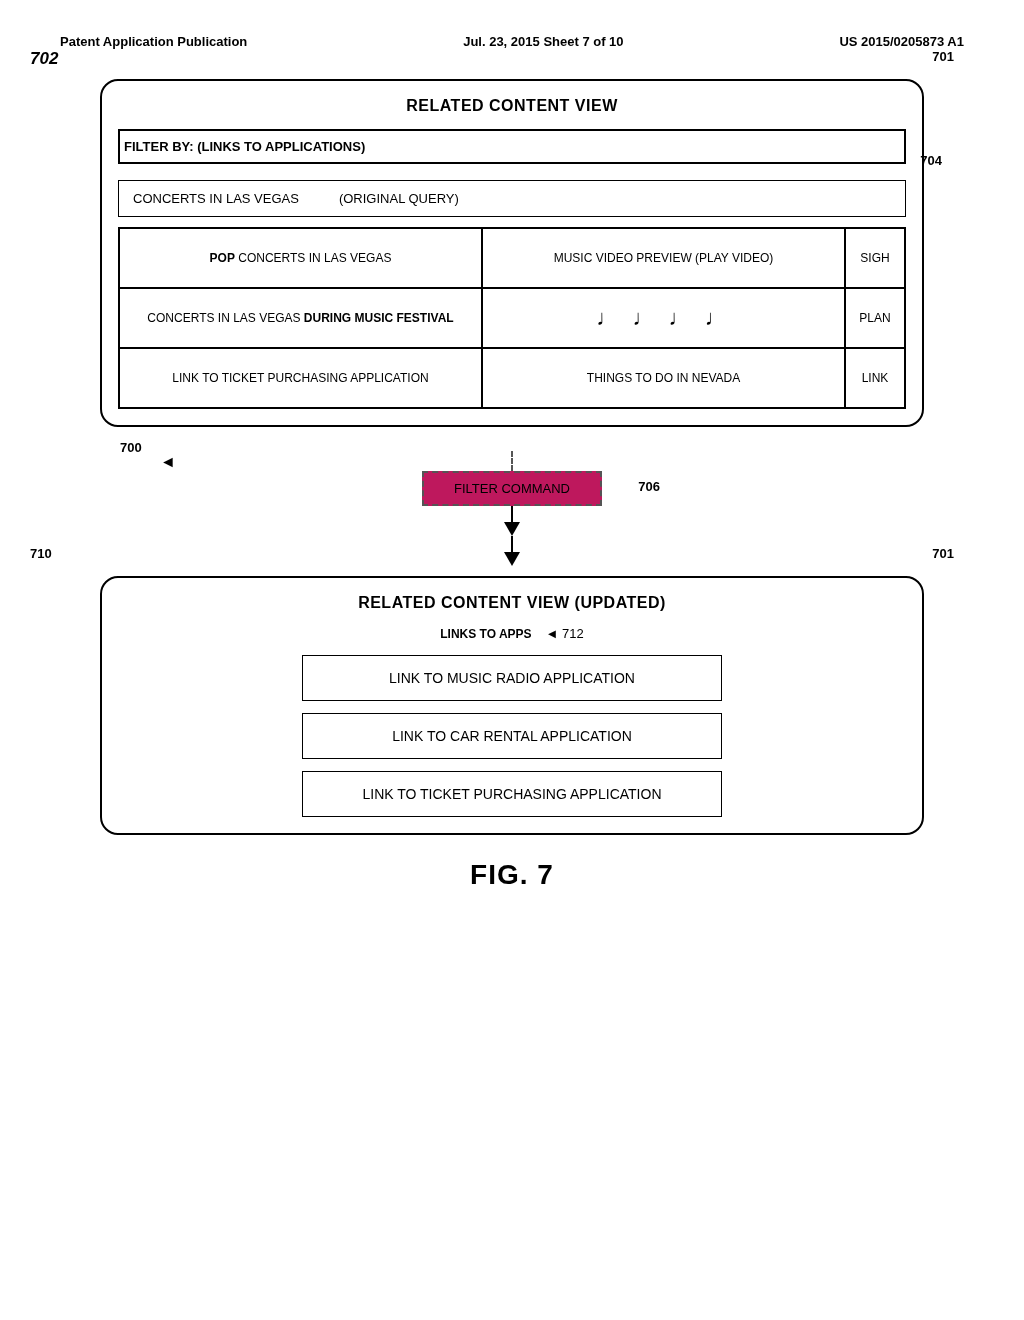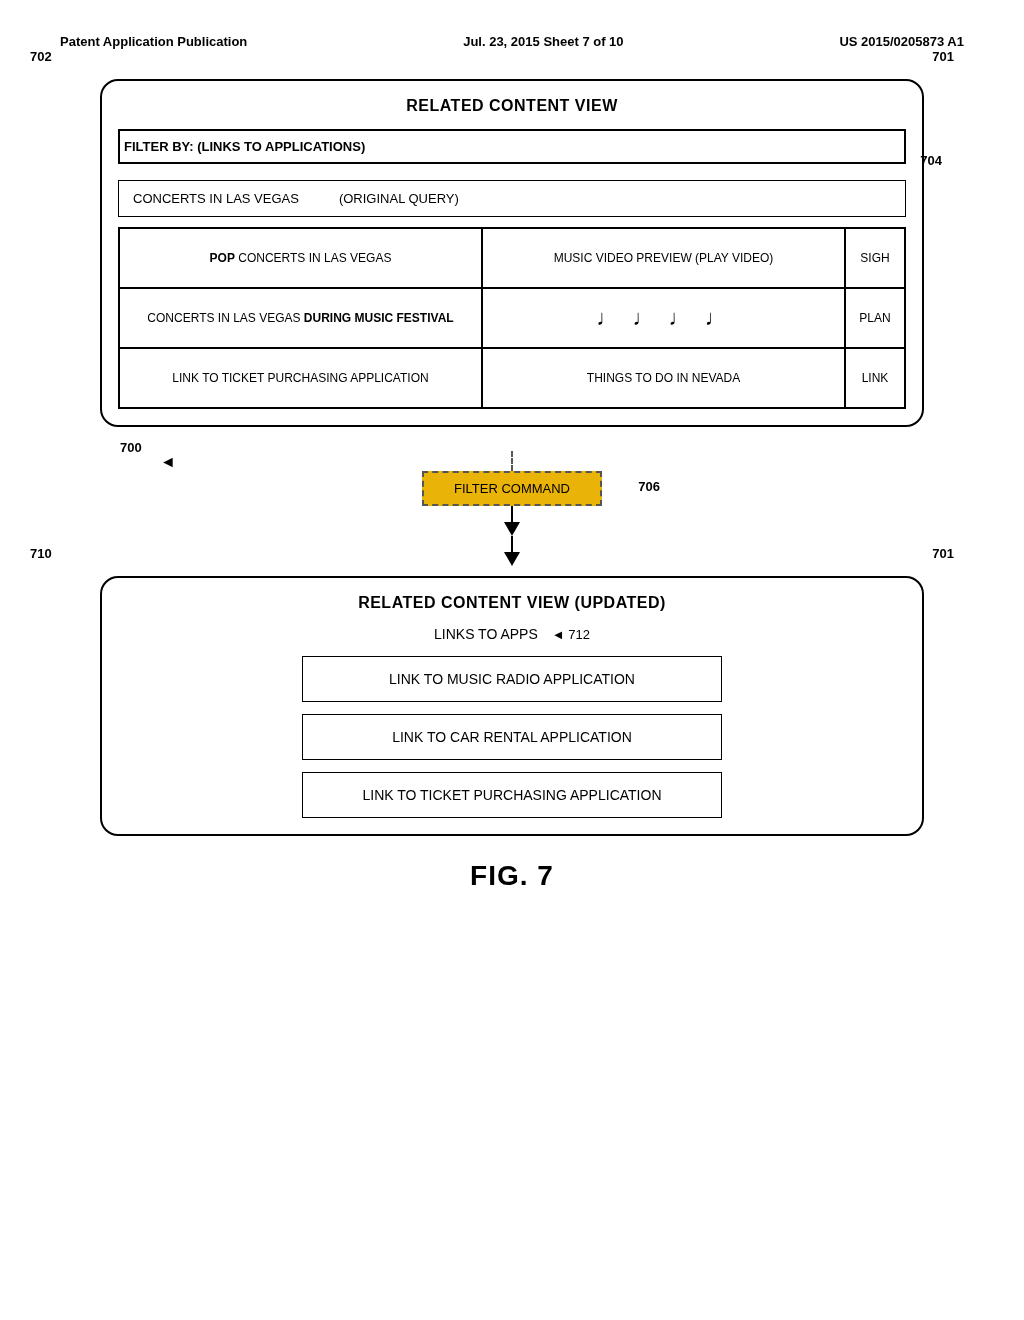--- a/index.html
+++ b/index.html
@@ -33,22 +33,23 @@
       margin-bottom: 20px;
       position: relative;
       margin-left: 40px;
       margin-right: 40px;
     }
 
     .label-702 {
       position: absolute;
       top: -30px;
       left: -30px;
-      font-size: 13px;
-      font-weight: bold;
+      font-size: 17px;
+      font-weight: bold;
+      font-style: italic;
     }
 
     .label-701-top {
       position: absolute;
       top: -30px;
       right: 10px;
       font-size: 13px;
       font-weight: bold;
     }
 
@@ -117,21 +118,21 @@
       border-top: 14px solid #000;
       margin: 0 auto;
     }
 
     .dashed-box {
       border: 2px dashed #555;
       padding: 8px 30px;
       font-size: 13px;
       text-align: center;
       position: relative;
-      background: #eab308;
+      background: #be185d;
     }
 
     .label-706 {
       position: absolute;
       right: -60px;
       top: 6px;
       font-size: 13px;
       font-weight: bold;
     }
 
@@ -182,22 +183,22 @@
     .links-to-apps-row {
       display: flex;
       align-items: center;
       gap: 14px;
       margin-bottom: 14px;
       justify-content: center;
       position: relative;
     }
 
     .links-to-apps-label {
-      font-weight: normal;
-      font-size: 14px;
+      font-weight: bold;
+      font-size: 12px;
     }
 
     .app-link-box {
       border: 1px solid #000;
       padding: 14px 20px;
       font-size: 14px;
       text-align: center;
       margin-bottom: 12px;
       width: 420px;
       margin-left: auto;

